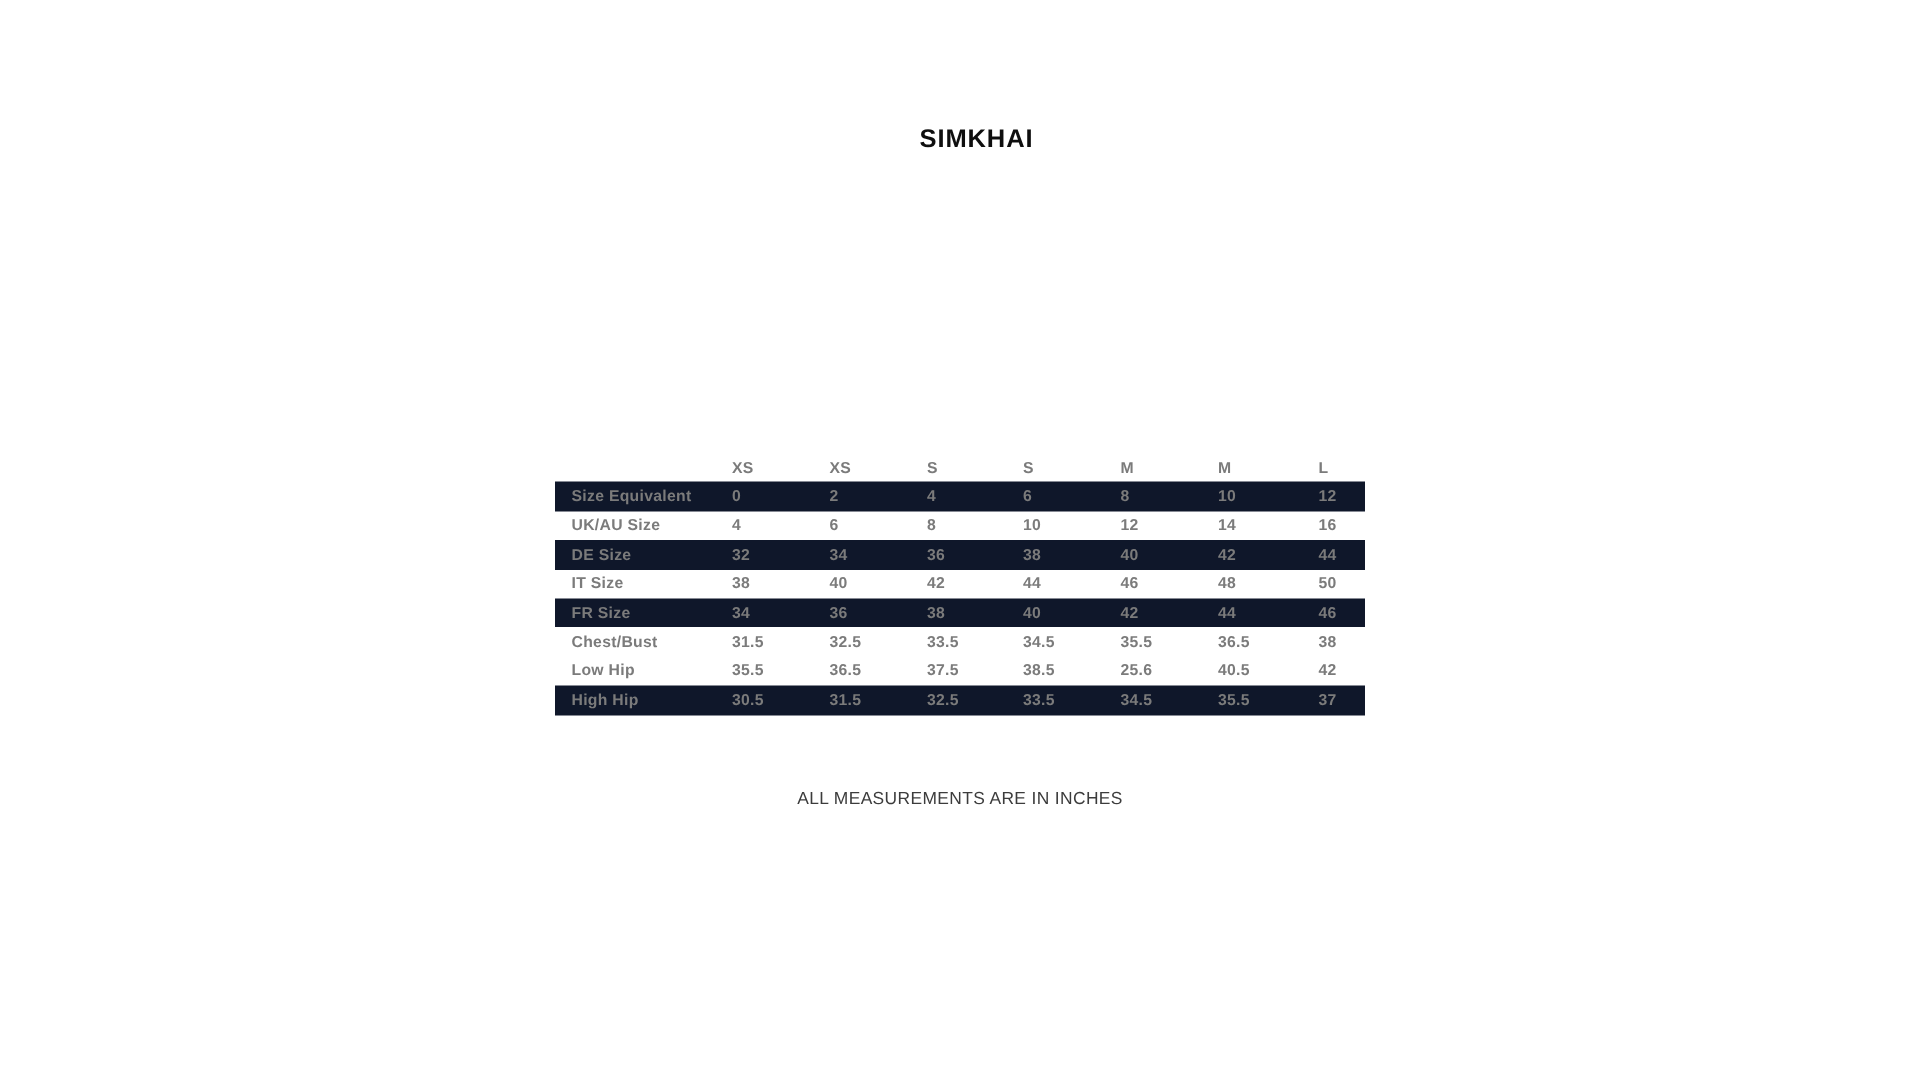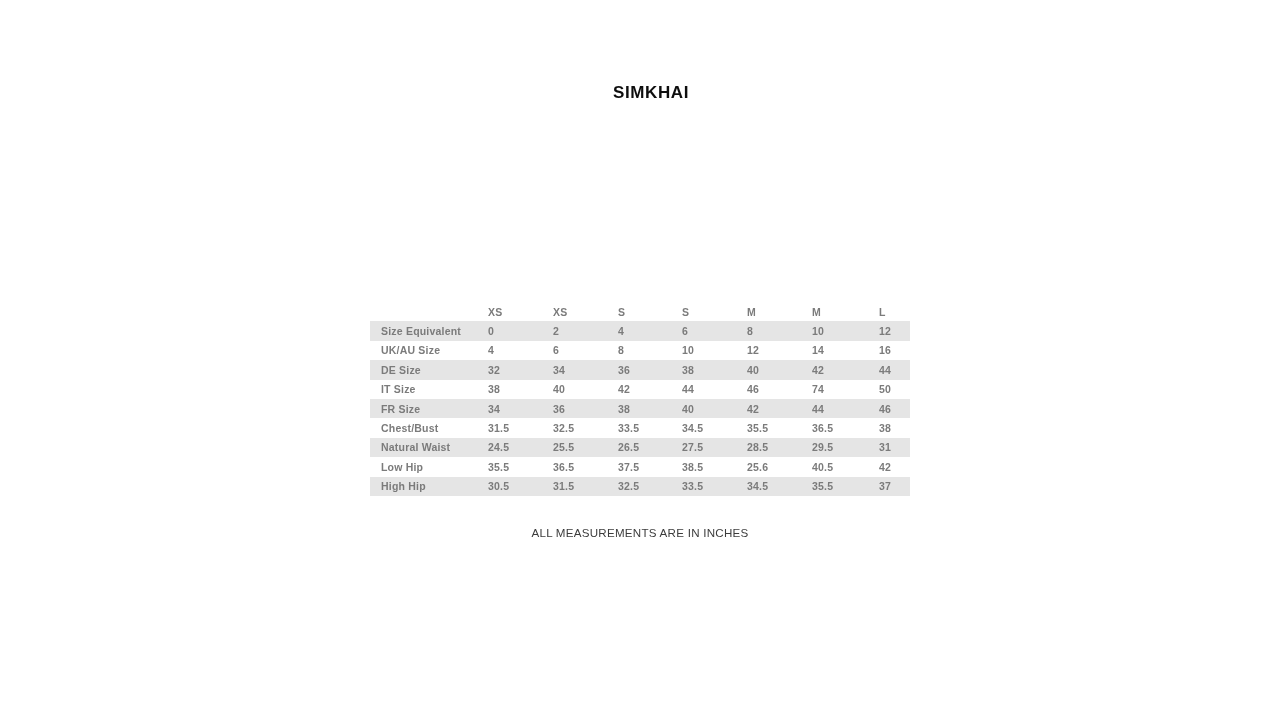--- a/index.html
+++ b/index.html
@@ -37,21 +37,21 @@
   .trow {
     display: grid;
     grid-template-columns: 116px 65px 65px 64px 65px 65px 67px 1fr;
     height: 19.4px;
     align-items: center;
     font-size: 10.5px;
     color: #7b7b7b;
     letter-spacing: 0.2px;
     font-weight: bold;
   }
-  .trow.shaded { background: #e5e5e5; }
+  .trow.shaded { background: #0f172a; }
   .tcell { padding-left: 2px; white-space: nowrap; }
   .tcell.label { padding-left: 11px; }
   .footer {
     position: absolute;
     top: 526px;
     left: 0;
     width: 1280px;
     text-align: center;
     font-size: 11.6px;
     line-height: 14px;
@@ -107,21 +107,21 @@
         <div class="tcell">42</div>
         <div class="tcell">44</div>
       </div>
       <div class="trow">
         <div class="tcell label">IT Size</div>
         <div class="tcell">38</div>
         <div class="tcell">40</div>
         <div class="tcell">42</div>
         <div class="tcell">44</div>
         <div class="tcell">46</div>
-        <div class="tcell">74</div>
+        <div class="tcell">48</div>
         <div class="tcell">50</div>
       </div>
       <div class="trow shaded">
         <div class="tcell label">FR Size</div>
         <div class="tcell">34</div>
         <div class="tcell">36</div>
         <div class="tcell">38</div>
         <div class="tcell">40</div>
         <div class="tcell">42</div>
         <div class="tcell">44</div>
@@ -129,30 +129,20 @@
       </div>
       <div class="trow">
         <div class="tcell label">Chest/Bust</div>
         <div class="tcell">31.5</div>
         <div class="tcell">32.5</div>
         <div class="tcell">33.5</div>
         <div class="tcell">34.5</div>
         <div class="tcell">35.5</div>
         <div class="tcell">36.5</div>
         <div class="tcell">38</div>
-      </div>
-      <div class="trow shaded">
-        <div class="tcell label">Natural Waist</div>
-        <div class="tcell">24.5</div>
-        <div class="tcell">25.5</div>
-        <div class="tcell">26.5</div>
-        <div class="tcell">27.5</div>
-        <div class="tcell">28.5</div>
-        <div class="tcell">29.5</div>
-        <div class="tcell">31</div>
       </div>
       <div class="trow">
         <div class="tcell label">Low Hip</div>
         <div class="tcell">35.5</div>
         <div class="tcell">36.5</div>
         <div class="tcell">37.5</div>
         <div class="tcell">38.5</div>
         <div class="tcell">25.6</div>
         <div class="tcell">40.5</div>
         <div class="tcell">42</div>

